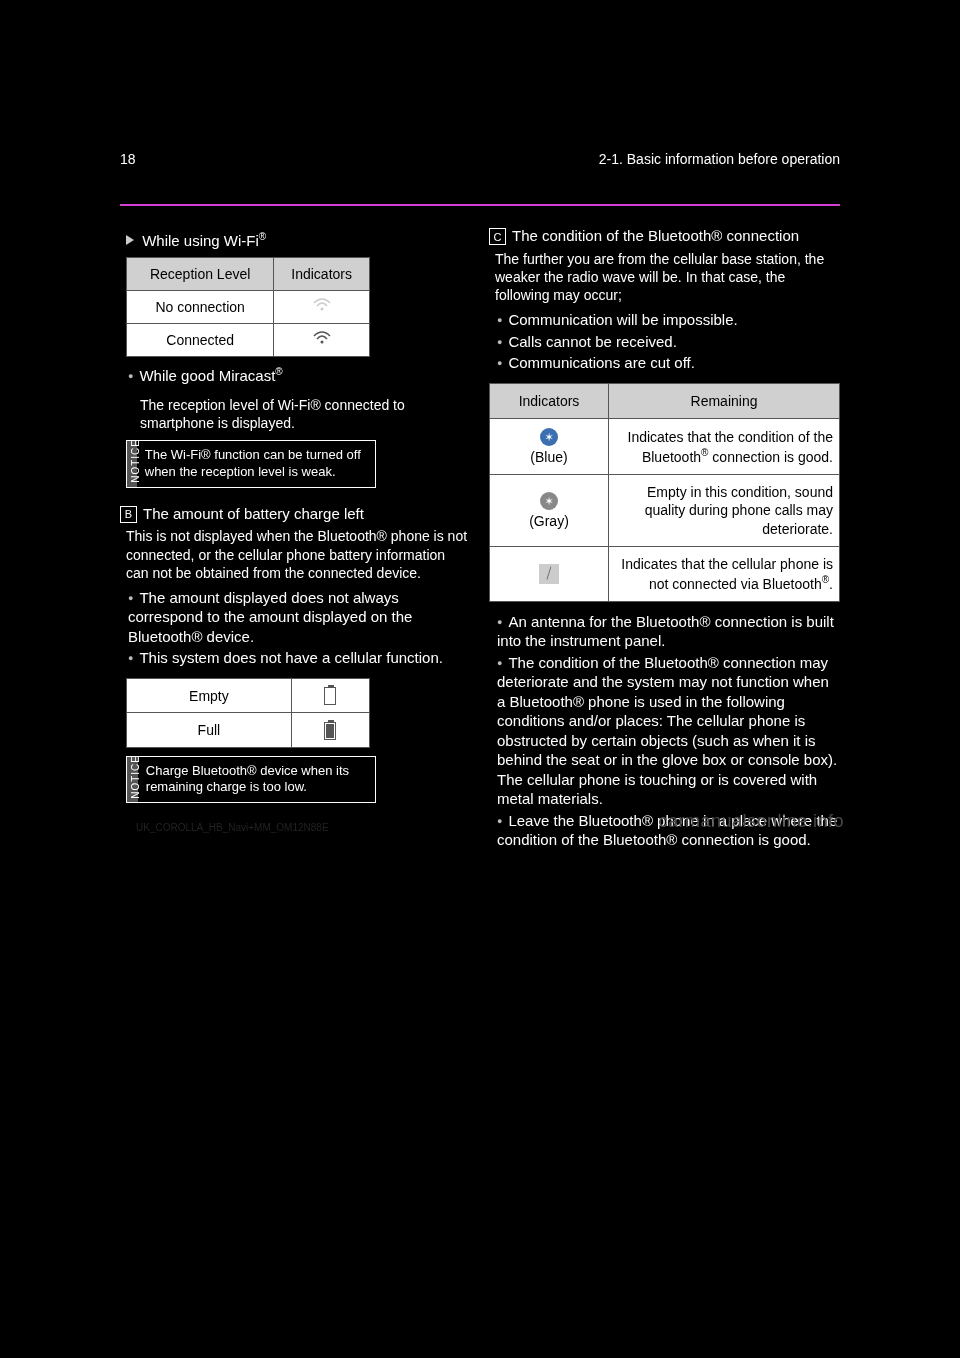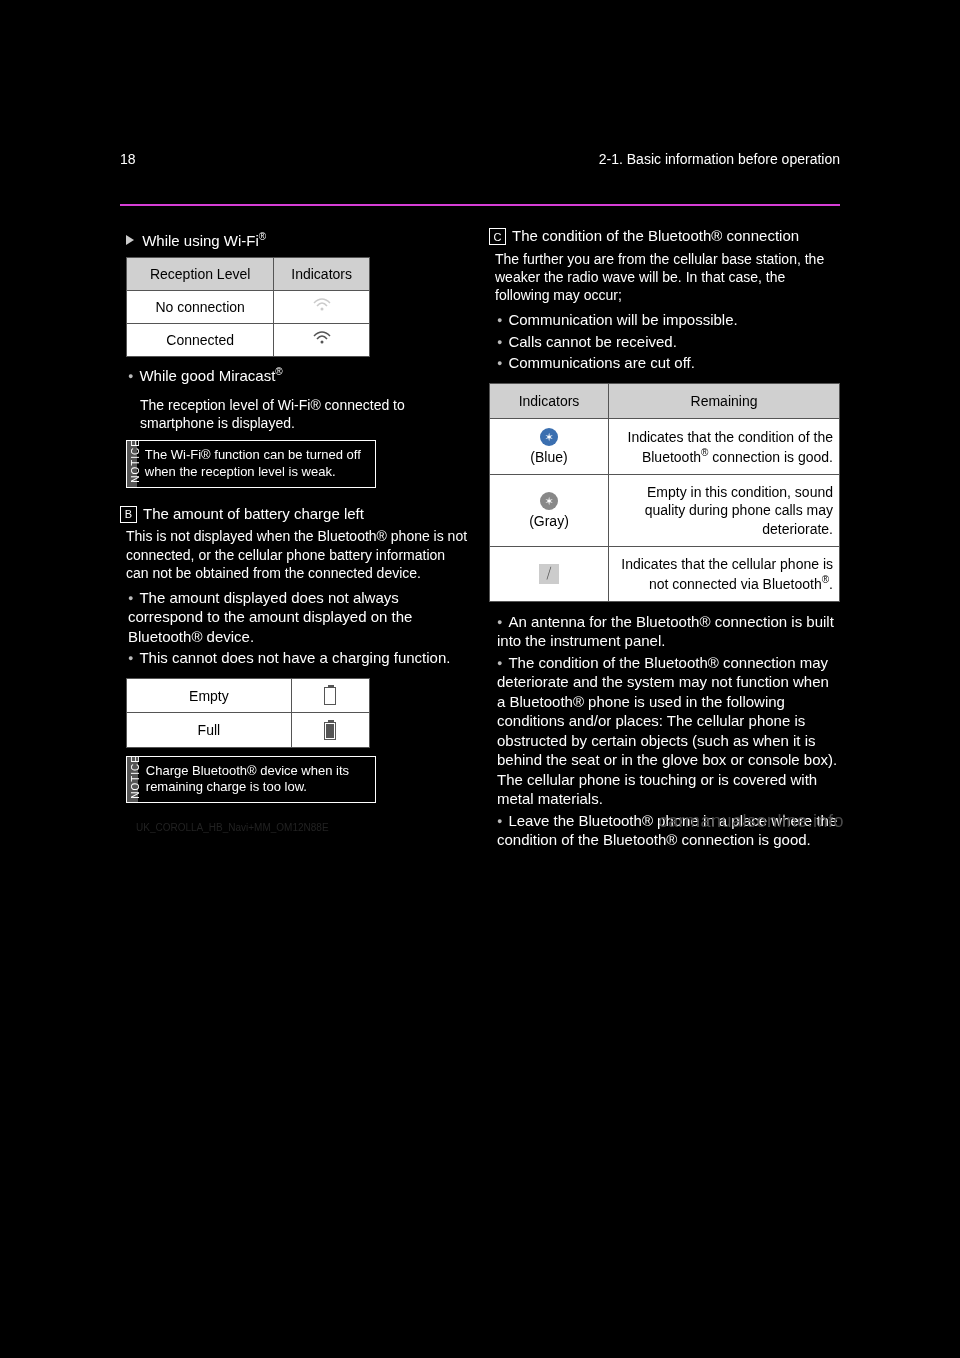--- a/index.html
+++ b/index.html
@@ -253,21 +253,21 @@
       </div>
 
       <div class="section-head">
         <span class="num">B</span>
         <span class="txt">The amount of battery charge left</span>
       </div>
       <div style="margin:4px 0 6px 6px; font-size:14px;">This is not displayed when the Bluetooth® phone is not connected, or the cellular phone battery information can not be obtained from the connected device.</div>
 
       <ul class="bullet-list">
         <li>The amount displayed does not always correspond to the amount displayed on the Bluetooth® device.</li>
-        <li>This cannot does not have a charging function.</li>
+        <li>This system does not have a cellular function.</li>
       </ul>
 
       <table class="spec">
         <tbody>
         <tr>
           <td>Empty</td>
           <td><span class="batt"></span></td>
         </tr>
         <tr>
           <td>Full</td>

